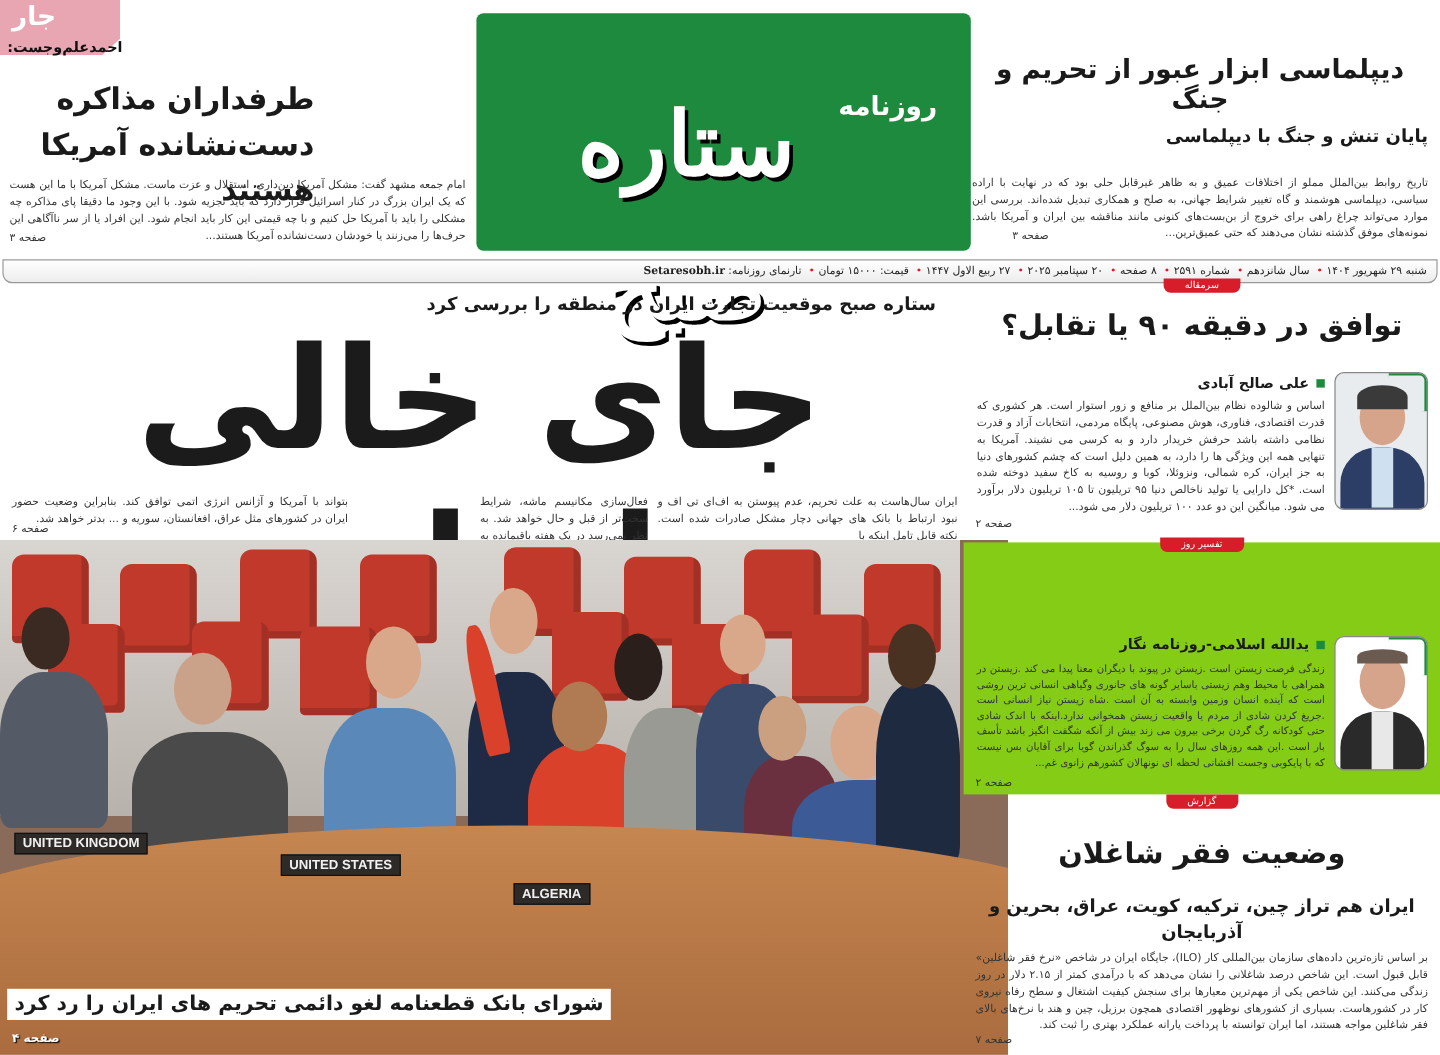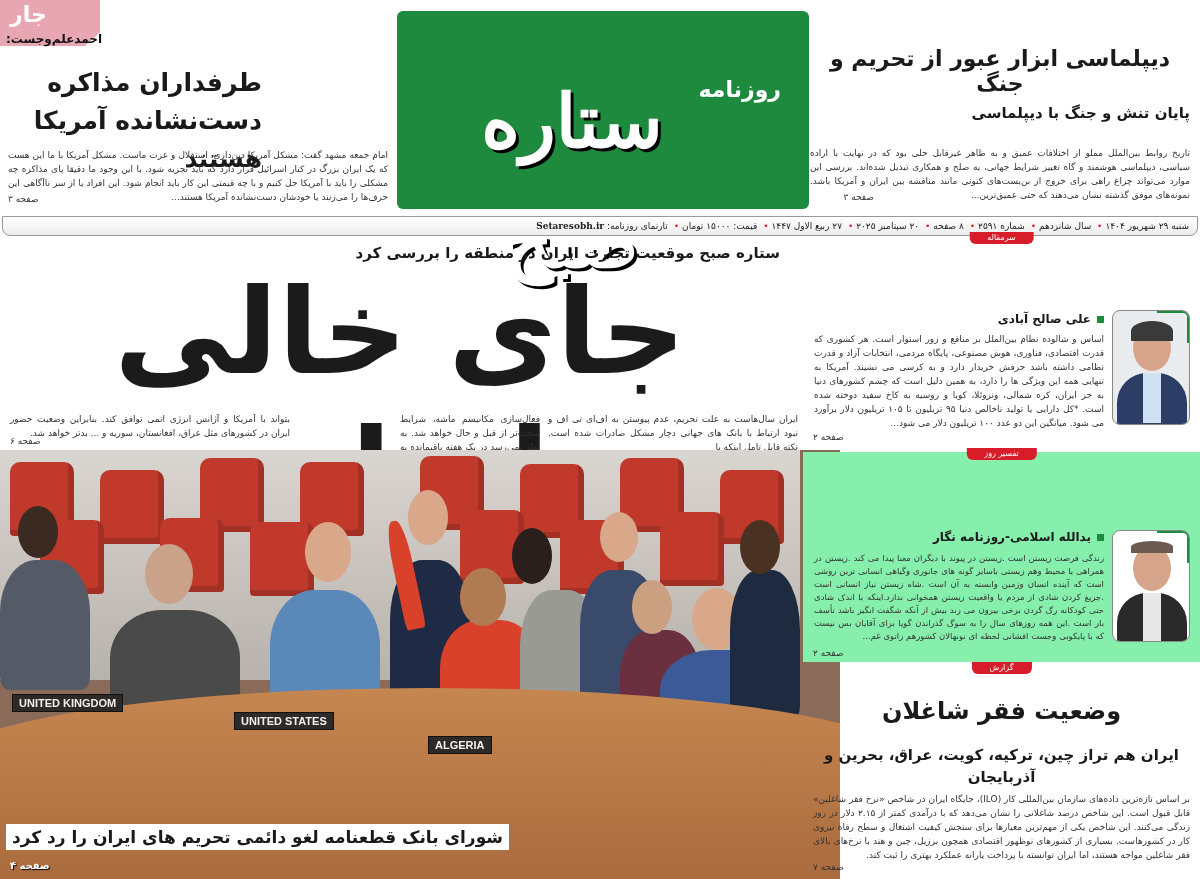--- a/index.html
+++ b/index.html
@@ -61,21 +61,21 @@
 .author{position:absolute;right:96px;font-size:12px;font-weight:bold}
 .author .sq{display:inline-block;width:7px;height:7px;background:#1e8a3e;margin-left:6px}
 .portrait{position:absolute;right:10px;width:78px;height:115px;border:1px solid #888;border-radius:8px;background:#e9ecef;overflow:hidden}
 .portrait .green{position:absolute;right:-2px;top:-2px;width:34px;height:34px;border-top:4px solid #1e8a3e;border-right:4px solid #1e8a3e;border-radius:0 8px 0 0}
 .portrait .ph{position:absolute;left:20px;top:14px;width:38px;height:46px;border-radius:50%;background:#d6a48a}
 .portrait .hair{position:absolute;left:18px;top:10px;width:42px;height:20px;border-radius:50% 50% 0 0;background:#3a3a3a}
 .portrait .suit{position:absolute;left:4px;top:62px;width:70px;height:60px;border-radius:30px 30px 0 0;background:#2c3e66}
 .portrait .shirt{position:absolute;left:30px;top:62px;width:18px;height:50px;background:#cfe0f0}
 .rc-body{position:absolute;right:96px;width:290px}
 .rc-page{position:absolute;left:10px}
-#rc-sec2{position:absolute;left:0;top:216px;width:397px;height:210px;background:#86efac}
+#rc-sec2{position:absolute;left:0;top:216px;width:397px;height:210px;background:#84cc16}
 </style>
 </head>
 <body>
 
 <div id="tl-box" class="abs"></div>
 <div id="tl-label" class="abs">جار</div>
 <div id="tl-speaker" class="abs">احمدعلم‌وجست:</div>
 <div id="tl-headline" class="abs">طرفداران مذاکره دست‌نشانده آمریکا هستند</div>
 <div id="tl-body" class="abs body-text">امام جمعه مشهد گفت: مشکل آمریکا دین‌داری، استقلال و عزت ماست. مشکل آمریکا با ما این هست که یک ایران بزرگ در کنار اسرائیل قرار دارد که باید تجزیه شود. با این وجود ما دقیقا پای مذاکره چه مشکلی را باید با آمریکا حل کنیم و با چه قیمتی این کار باید انجام شود. این افراد یا از سر ناآگاهی این حرف‌ها را می‌زنند یا خودشان دست‌نشانده آمریکا هستند...</div>
 <div id="tl-page" class="abs page-ref">صفحه ۳</div>
@@ -151,20 +151,21 @@
   <div class="nameplate" style="left:12px;top:244px">UNITED KINGDOM</div>
   <div class="nameplate" style="left:234px;top:262px">UNITED STATES</div>
   <div class="nameplate" style="left:428px;top:286px">ALGERIA</div>
   <div id="photo-sub">شورای بانک قطعنامه لغو دائمی تحریم های ایران را رد کرد</div>
   <div id="photo-page">صفحه ۴</div>
 </div>
 
 <div id="rcol" class="abs">
 
   <div class="tag" style="top:-4px">سرمقاله</div>
+  <div class="rc-head" style="top:18px;font-size:24px;line-height:34px">توافق در دقیقه ۹۰ یا تقابل؟</div>
   <div class="author" style="top:76px"><span class="sq"></span><span>علی صالح آبادی</span></div>
   <div class="portrait" style="top:74px">
     <div class="green"></div>
     <div class="suit"></div>
     <div class="shirt"></div>
     <div class="ph"></div>
     <div class="hair"></div>
   </div>
   <div class="rc-body body-text" style="top:96px">اساس و شالوده نظام بین‌الملل بر منافع و زور استوار است. هر کشوری که قدرت اقتصادی، فناوری، هوش مصنوعی، پایگاه مردمی، انتخابات آزاد و قدرت نظامی داشته باشد حرفش خریدار دارد و به کرسی می نشیند. آمریکا به تنهایی همه این ویژگی ها را دارد، به همین دلیل است که چشم کشورهای دنیا به جز ایران، کره شمالی، ونزوئلا، کوبا و روسیه به کاخ سفید دوخته شده است. *کل دارایی یا تولید ناخالص دنیا ۹۵ تریلیون تا ۱۰۵ تریلیون دلار برآورد می شود. میانگین این دو عدد ۱۰۰ تریلیون دلار می شود...</div>
   <div class="rc-page page-ref" style="top:196px">صفحه ۲</div>

